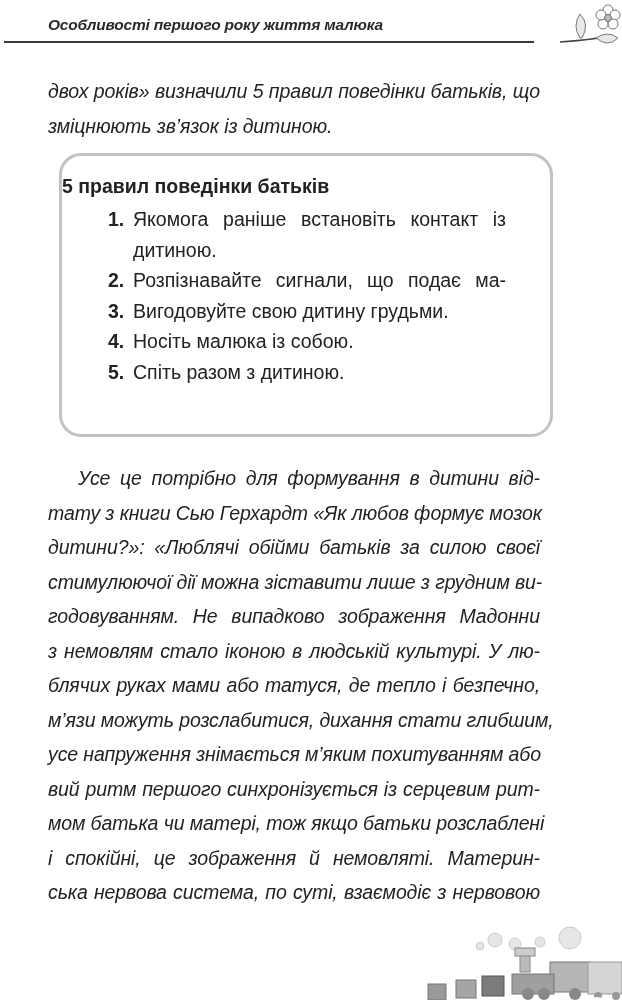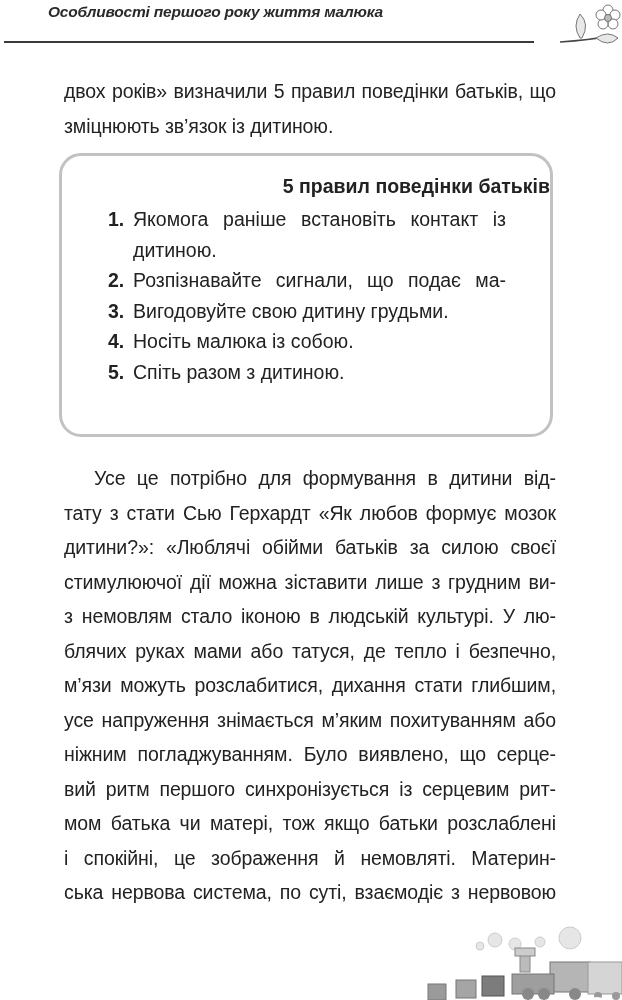--- a/index.html
+++ b/index.html
@@ -1,30 +1,30 @@
 <!DOCTYPE html>
 <html><head>
   <meta charset="utf-8">
   <style>
     html, body { margin: 0; padding: 0; background: #ffffff; }
     body { width: 622px; height: 1000px; position: relative; overflow: hidden;
            font-family: "Liberation Sans", "DejaVu Sans", sans-serif; color: #1e1e1e; }
-    .running-head { position: absolute; left: 48px; top: 3px; font-size: 15.5px; font-weight: bold;
+    .running-head { position: absolute; left: 48px; top: 16px; font-size: 15.5px; font-weight: bold;
                     font-style: italic; color: #2a2a2a; letter-spacing: -0.2px; }
     .head-rule { position: absolute; left: 4px; top: 41px; width: 530px; height: 2px; background: #3a3a3a; }
     .flower { position: absolute; left: 560px; top: 2px; width: 62px; height: 50px; }
-    .para { position: absolute; left: 64px; width: 492px; font-size: 19.5px; line-height: 34.5px;
-            text-align: justify; color: #222; letter-spacing: -0.1px; }
+    .para { position: absolute; left: 48px; width: 492px; font-size: 19.5px; line-height: 34.5px;
+            text-align: justify; color: #222; letter-spacing: -0.1px; font-style: italic; }
     .para .line { display: block; text-align: justify; text-align-last: justify; white-space: nowrap; height: 34.5px; }
     .para .line.last { text-align-last: left; }
     .para .line.indent { padding-left: 30px; }
     .intro { top: 74px; }
     .rules-box { position: absolute; left: 59px; top: 153px; width: 488px; height: 278px;
                  border: 3px solid #c2c2c2; border-radius: 22px; background: #fff; }
-    .rules-title { position: absolute; left: 0; right: 0; top: 19px; text-align: right; font-weight: bold;
+    .rules-title { position: absolute; left: 0; right: 0; top: 19px; text-align: left; font-weight: bold;
                    font-size: 19.5px; color: #222; }
     .rules-list { position: absolute; left: 46px; top: 48px; width: 398px; margin: 0; padding: 0; list-style: none; }
     .rule { display: flex; font-size: 19.5px; line-height: 30.5px; color: #222; }
     .rule-num { width: 25px; flex: none; font-weight: bold; }
     .rule-text { flex: 1; }
     .rule-text .line { display: block; text-align: justify; text-align-last: justify; white-space: nowrap; }
     .rule-text .line.last { text-align-last: left; }
     .body-text { top: 461px; }
     .footer-art { position: absolute; left: 420px; top: 918px; width: 202px; height: 82px; }
     .page-number { position: absolute; left: 582px; top: 997px; width: 30px; height: 30px; border-radius: 50%;
@@ -86,28 +86,28 @@
       <span class="rule-num">5.</span>
       <span class="rule-text">
         <span class="line last">Спіть разом з дитиною.</span>
       </span>
     </li>
   </ul>
 </div>
 
 <div class="para body-text">
   <span class="line indent">Усе це потрібно для формування в дитини від-</span>
-  <span class="line">тату з стати Сью Герхардт «Як любов формує мозок</span>
+  <span class="line">тату з книги Сью Герхардт «Як любов формує мозок</span>
   <span class="line">дитини?»: «Люблячі обійми батьків за силою своєї</span>
   <span class="line">стимулюючої дії можна зіставити лише з грудним ви-</span>
+  <span class="line">годовуванням. Не випадково зображення Мадонни</span>
   <span class="line">з немовлям стало іконою в людській культурі. У лю-</span>
   <span class="line">блячих руках мами або татуся, де тепло і безпечно,</span>
   <span class="line">м’язи можуть розслабитися, дихання стати глибшим,</span>
   <span class="line">усе напруження знімається м’яким похитуванням або</span>
-  <span class="line">ніжним погладжуванням. Було виявлено, що серце-</span>
   <span class="line">вий ритм першого синхронізується із серцевим рит-</span>
   <span class="line">мом батька чи матері, тож якщо батьки розслаблені</span>
   <span class="line">і спокійні, це зображення й немовляті. Материн-</span>
   <span class="line">ська нервова система, по суті, взаємодіє з нервовою</span>
 </div>
 
 <svg class="footer-art" viewBox="0 0 202 82">
   <g fill="#e6e6e6" stroke="#ccc">
     <circle cx="60" cy="28" r="4"></circle>
       <circle cx="75" cy="22" r="7"></circle>

